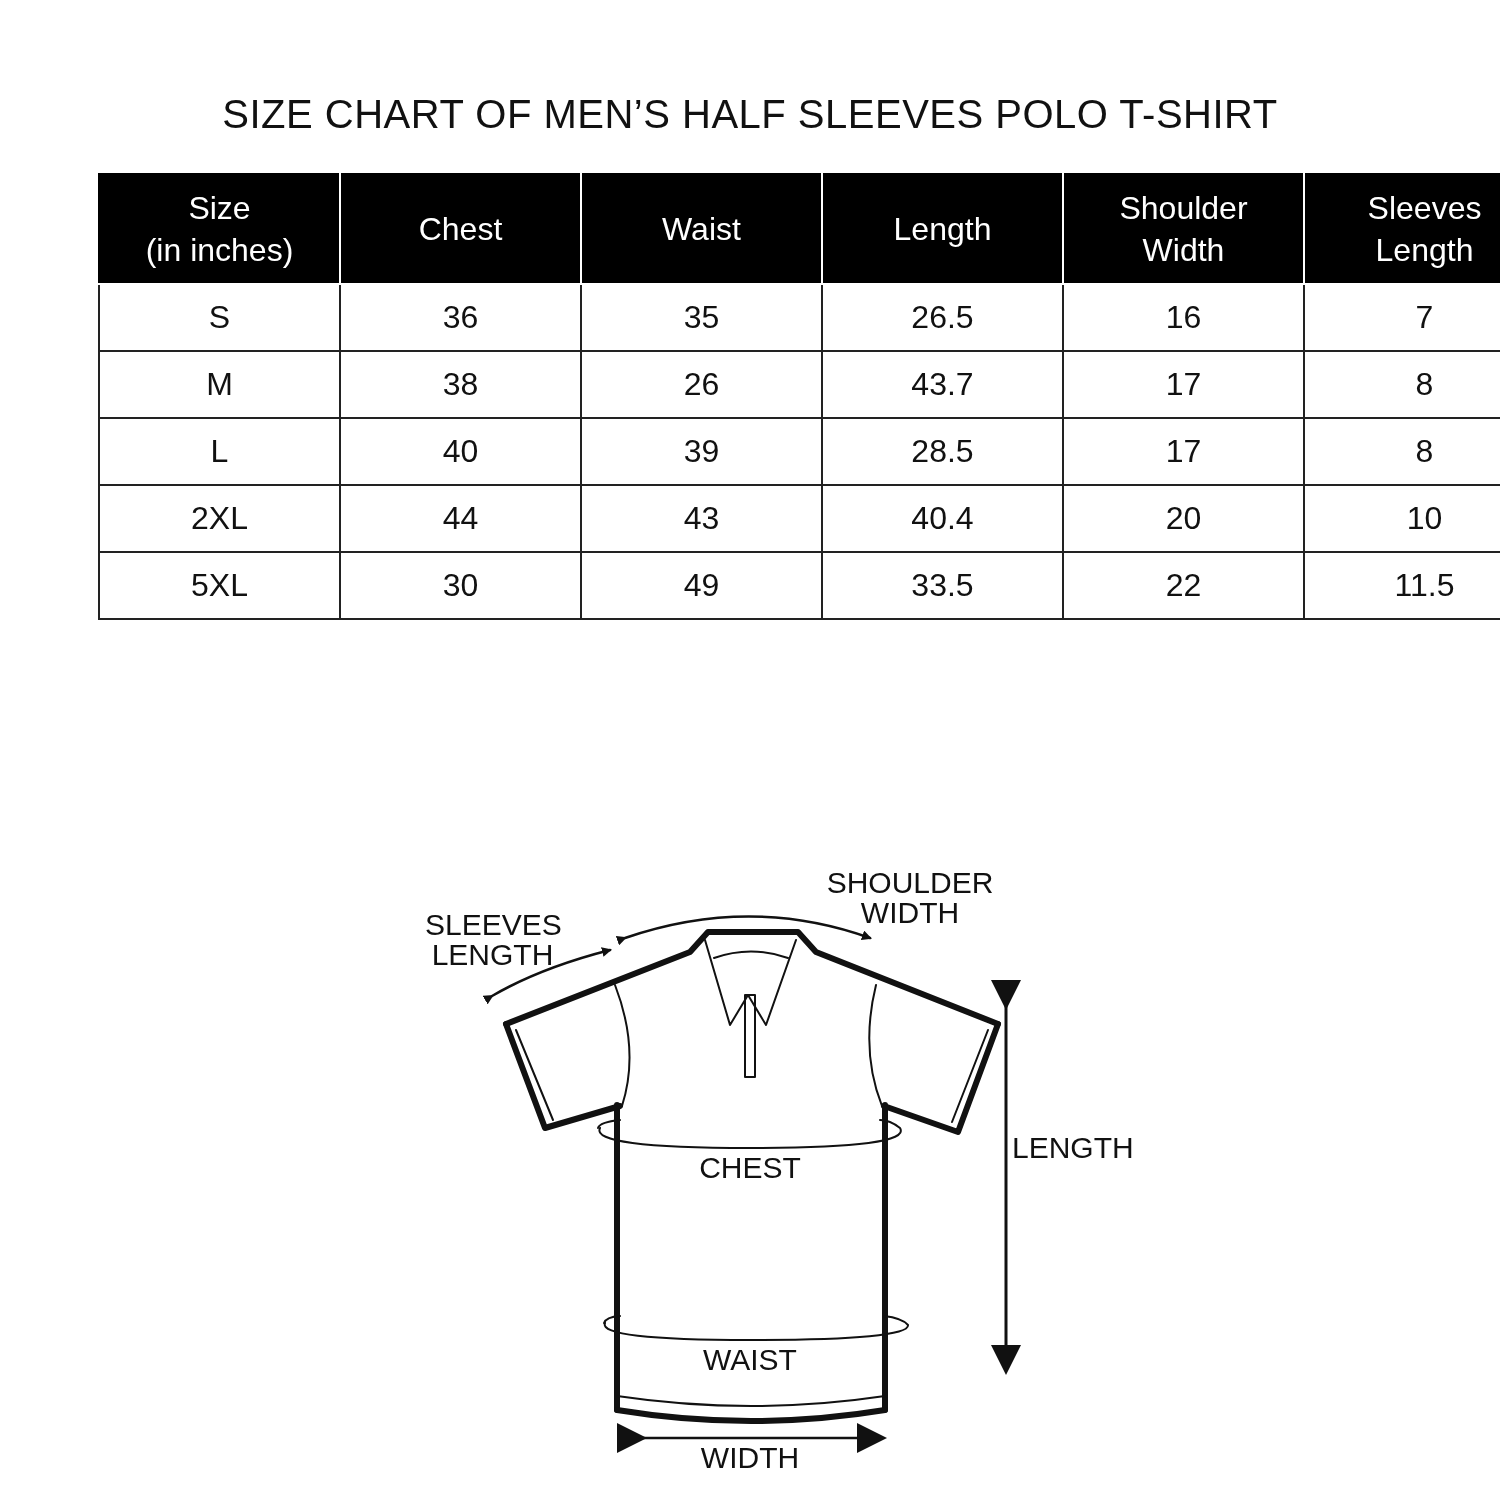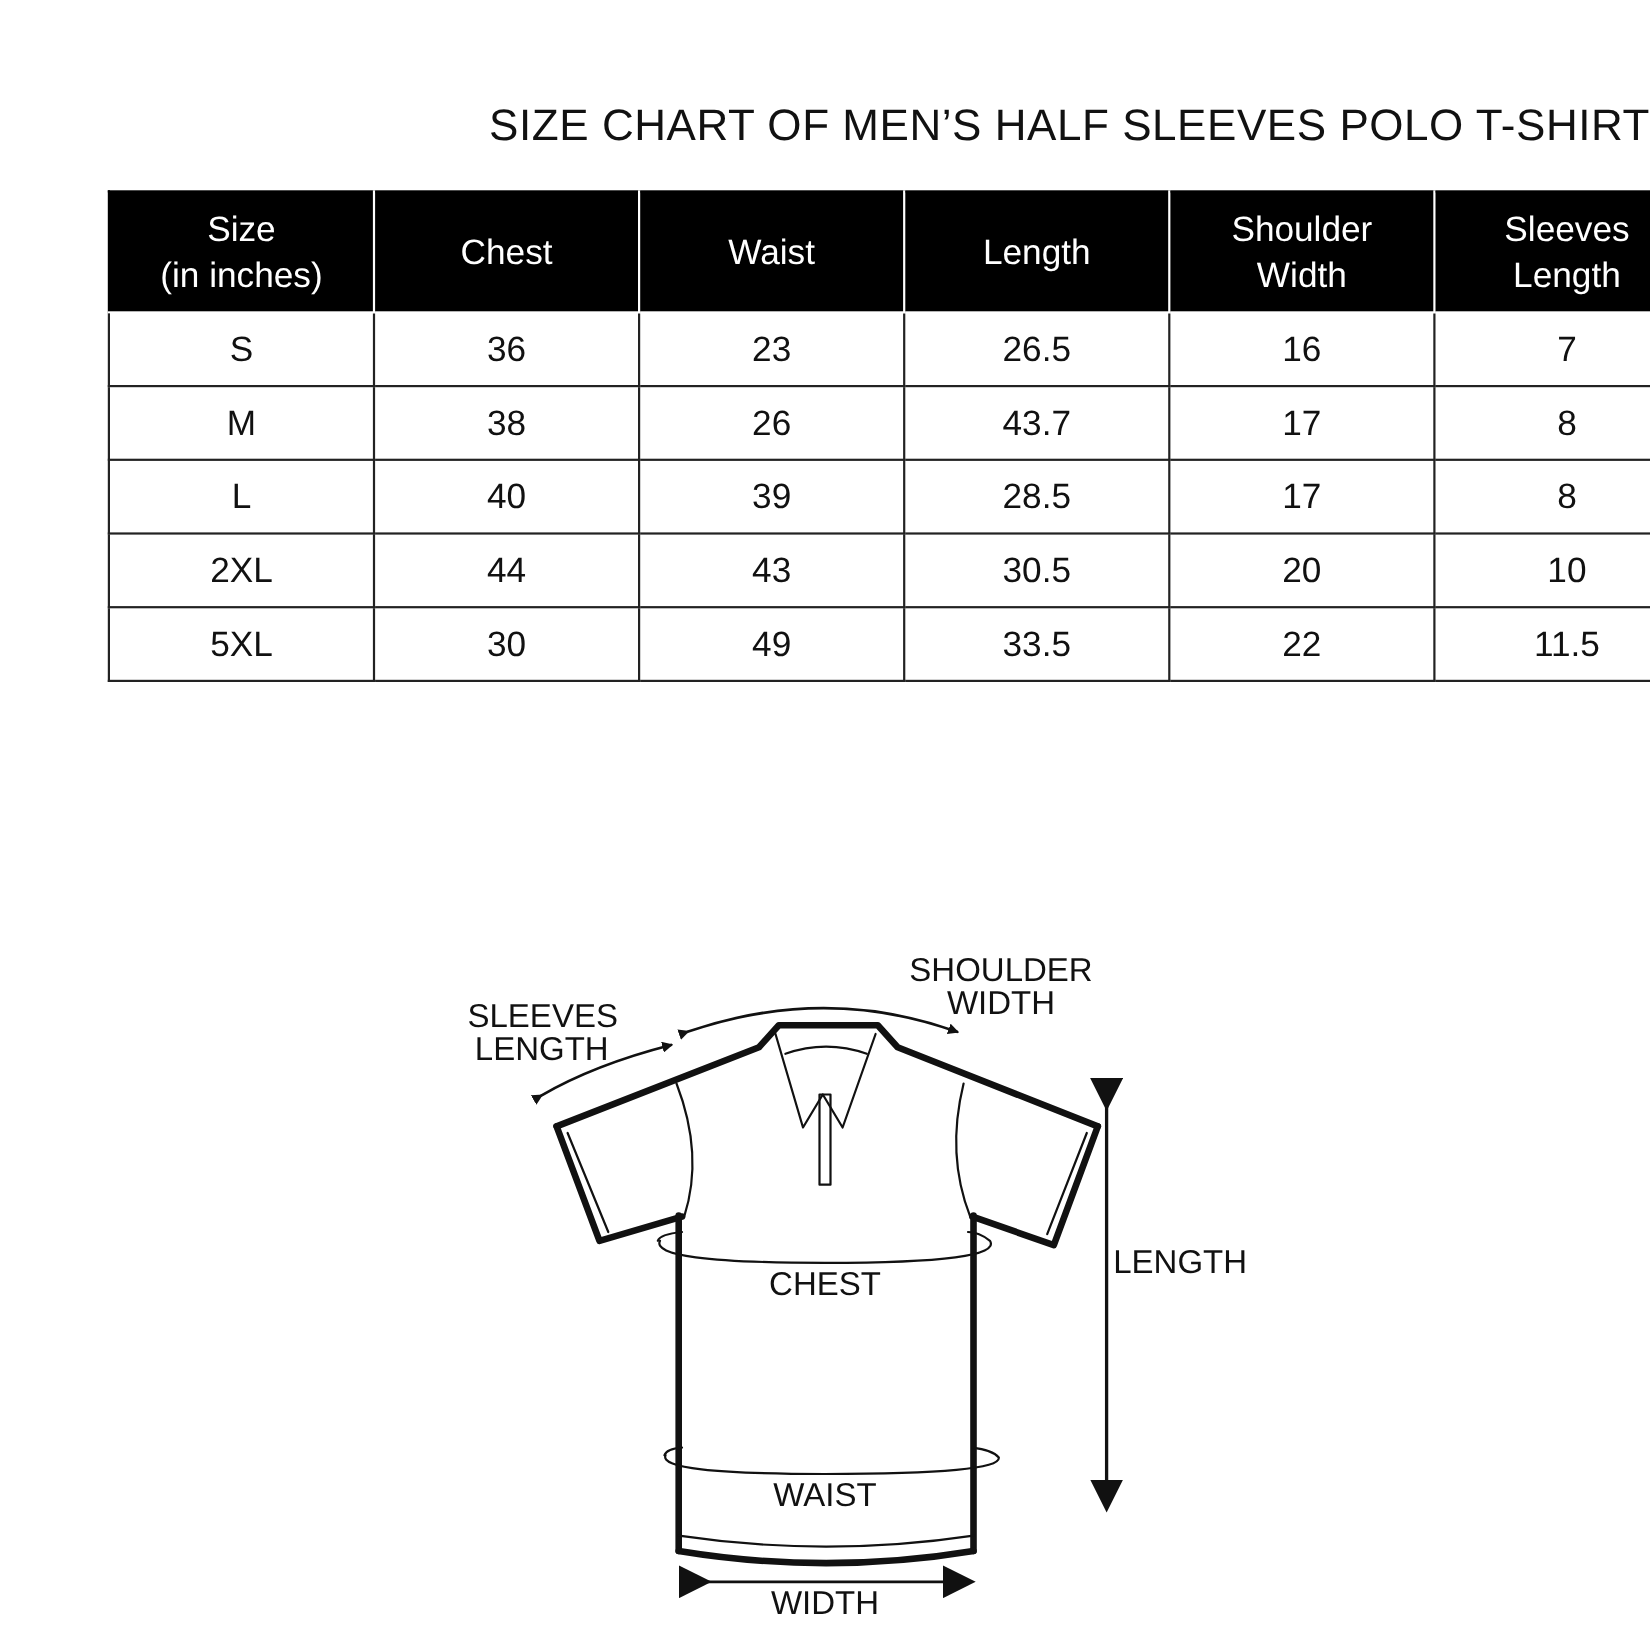--- a/index.html
+++ b/index.html
@@ -1,17 +1,17 @@
 <!DOCTYPE html>
 <html><head>
 <meta charset="utf-8">
 <style>
   html, body { margin:0; padding:0; background:#ffffff; }
   body { width:1500px; height:1500px; position:relative; overflow:hidden; font-family:"Liberation Sans", sans-serif; color:#111; }
-  .title { position:absolute; top:92px; left:0; width:1500px; text-align:right; font-size:40px; letter-spacing:0.5px; color:#111; font-family:"Liberation Sans", sans-serif; }
+  .title { position:absolute; top:92px; left:0; width:1500px; text-align:center; font-size:40px; letter-spacing:0.5px; color:#111; font-family:"Liberation Sans", sans-serif; }
   table.size { position:absolute; top:173px; left:98px; width:1448px; border-collapse:collapse; table-layout:fixed; }
   table.size th { background:#000; color:#fff; font-weight:normal; font-size:32px; line-height:42px; height:108px; border:2px solid #fff; border-top:2px solid #000; padding:0; text-align:center; vertical-align:middle; }
   table.size th:first-child { border-left:2px solid #000; }
   table.size th:last-child { border-right:2px solid #000; }
   table.size td { border:2px solid #222; height:65px; font-size:32px; text-align:center; vertical-align:middle; padding:0; color:#111; }
   .diagram { position:absolute; left:0; top:840px; width:1500px; height:660px; }
   .lbl { position:absolute; font-size:30px; line-height:30px; color:#111; text-align:center; }
 </style>
 </head>
 <body>
@@ -41,21 +41,21 @@
       <th>
           <div>Sleeves</div>
           <div>Length</div>
         </th>
     </tr>
   </thead>
   <tbody>
     <tr>
       <td>S</td>
         <td>36</td>
-        <td>23</td>
+        <td>35</td>
         <td>26.5</td>
         <td>16</td>
         <td>7</td>
     </tr>
     <tr>
       <td>M</td>
         <td>38</td>
         <td>26</td>
         <td>43.7</td>
         <td>17</td>
@@ -66,21 +66,21 @@
         <td>40</td>
         <td>39</td>
         <td>28.5</td>
         <td>17</td>
         <td>8</td>
     </tr>
     <tr>
       <td>2XL</td>
         <td>44</td>
         <td>43</td>
-        <td>30.5</td>
+        <td>40.4</td>
         <td>20</td>
         <td>10</td>
     </tr>
     <tr>
       <td>5XL</td>
         <td>30</td>
         <td>49</td>
         <td>33.5</td>
         <td>22</td>
         <td>11.5</td>

